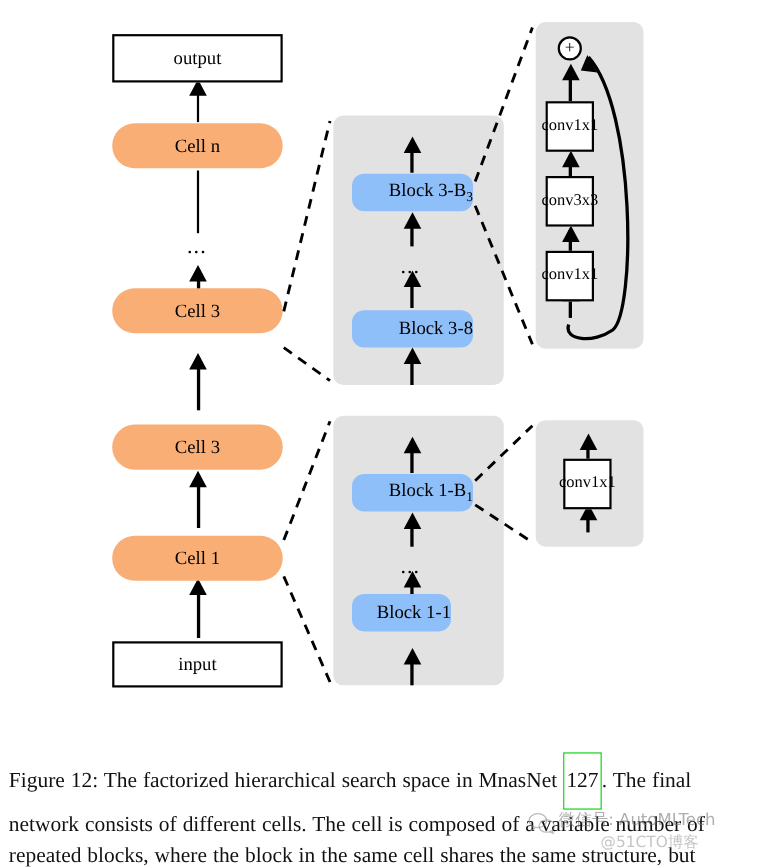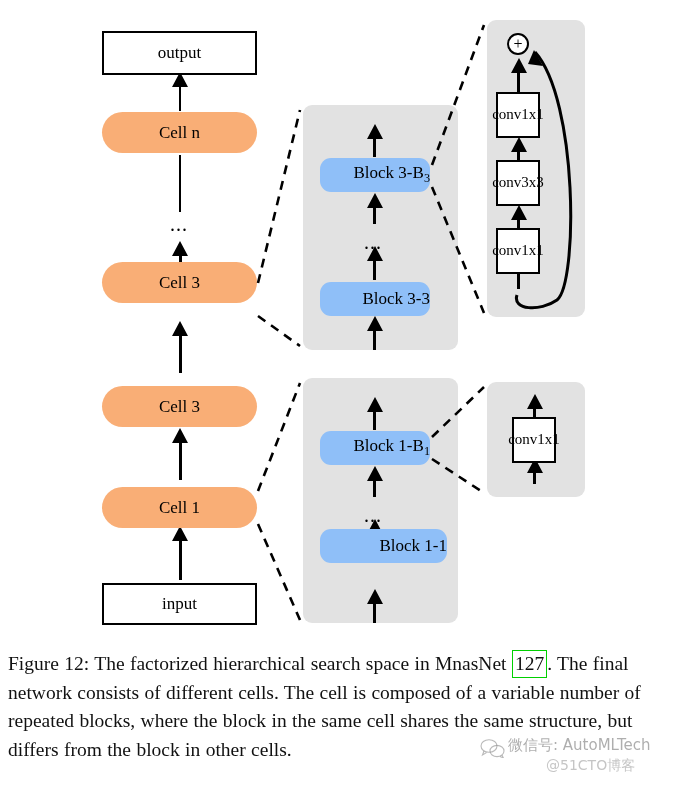--- a/index.html
+++ b/index.html
@@ -96,23 +96,24 @@
     position:absolute;left:8px;top:650px;width:676px;
     font-family:"Liberation Serif", serif;
     font-size:19.5px;
     line-height:1.47;
     color:#111;
     text-align:left;
     word-spacing:0.5px;
   }
   .cite{
     border:1.7px solid #00D000;
-    padding:3px 2px;
+    padding:15px 2px;
     display:inline-block;
     line-height:1.05;
+    margin-top:34px;
   }
 
   
   #watermark{
     position:absolute;left:480px;top:726px;width:195px;height:62px;
     pointer-events:none;
     text-decoration:underline;
   }
   .wm-line1{
     position:absolute;left:28px;top:10px;
@@ -199,21 +200,21 @@
 
   <div class="node block" style="left:320px;top:158px;width:110px;height:34px;">
     <span>
       <span>Block 3-B</span><sub style="font-size:0.72em;">3</sub>
     </span>
   </div>
 
   <div class="dots" style="left:364px;top:232px;">...</div>
 
   <div class="node block" style="left:320px;top:282px;width:110px;height:34px;">
-    <span>Block 3-3</span>
+    <span>Block 3-8</span>
   </div>
 
   <div class="shaft-thick" style="left:373px;top:593px;height:30px;"></div>
   <div class="head-big" style="left:366.5px;top:589px;"></div>
 
   <div class="shaft-thick" style="left:373px;top:523px;height:30px;"></div>
   <div class="head-big" style="left:366.5px;top:519px;"></div>
 
   <div class="shaft-thick" style="left:373px;top:470px;height:27px;"></div>
   <div class="head-big" style="left:366.5px;top:466px;"></div>
@@ -222,21 +223,21 @@
   <div class="head-big" style="left:366.5px;top:397px;"></div>
 
   <div class="node block" style="left:320px;top:431px;width:110px;height:34px;">
     <span>
       <span>Block 1-B</span><sub style="font-size:0.72em;">1</sub>
     </span>
   </div>
 
   <div class="dots" style="left:364px;top:505px;">...</div>
 
-  <div class="node block" style="left:320px;top:529px;width:127px;height:34px;">
+  <div class="node block" style="left:320px;top:540px;width:90px;height:34px;">
     <span>Block 1-1</span>
   </div>
 
   <div class="shaft-thick" style="left:517px;top:263px;height:26px;"></div>
   <div class="head-big" style="left:510.5px;top:259px;"></div>
 
   <div class="shaft-thick" style="left:517px;top:209px;height:20px;"></div>
   <div class="head-big" style="left:510.5px;top:205px;"></div>
 
   <div class="shaft-thick" style="left:517px;top:141px;height:20px;"></div>

